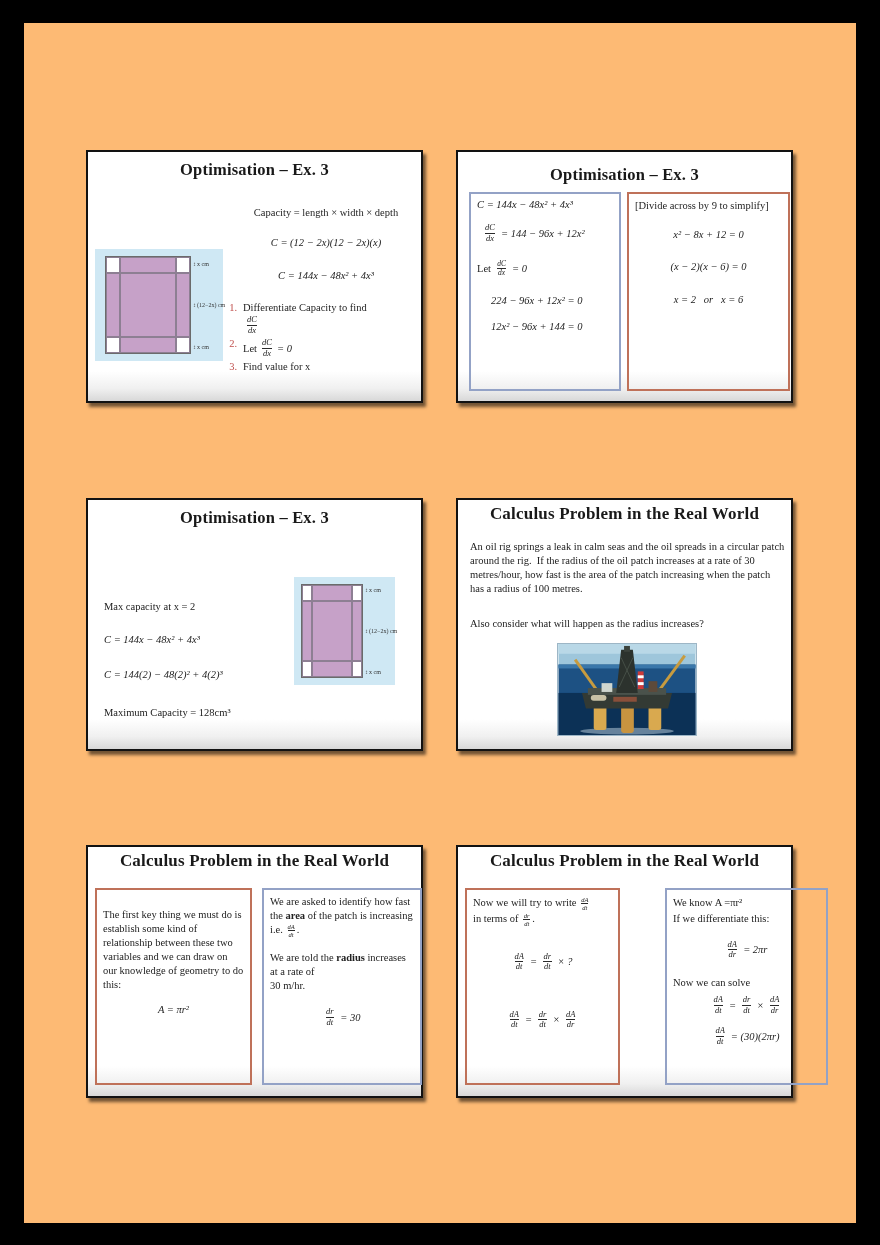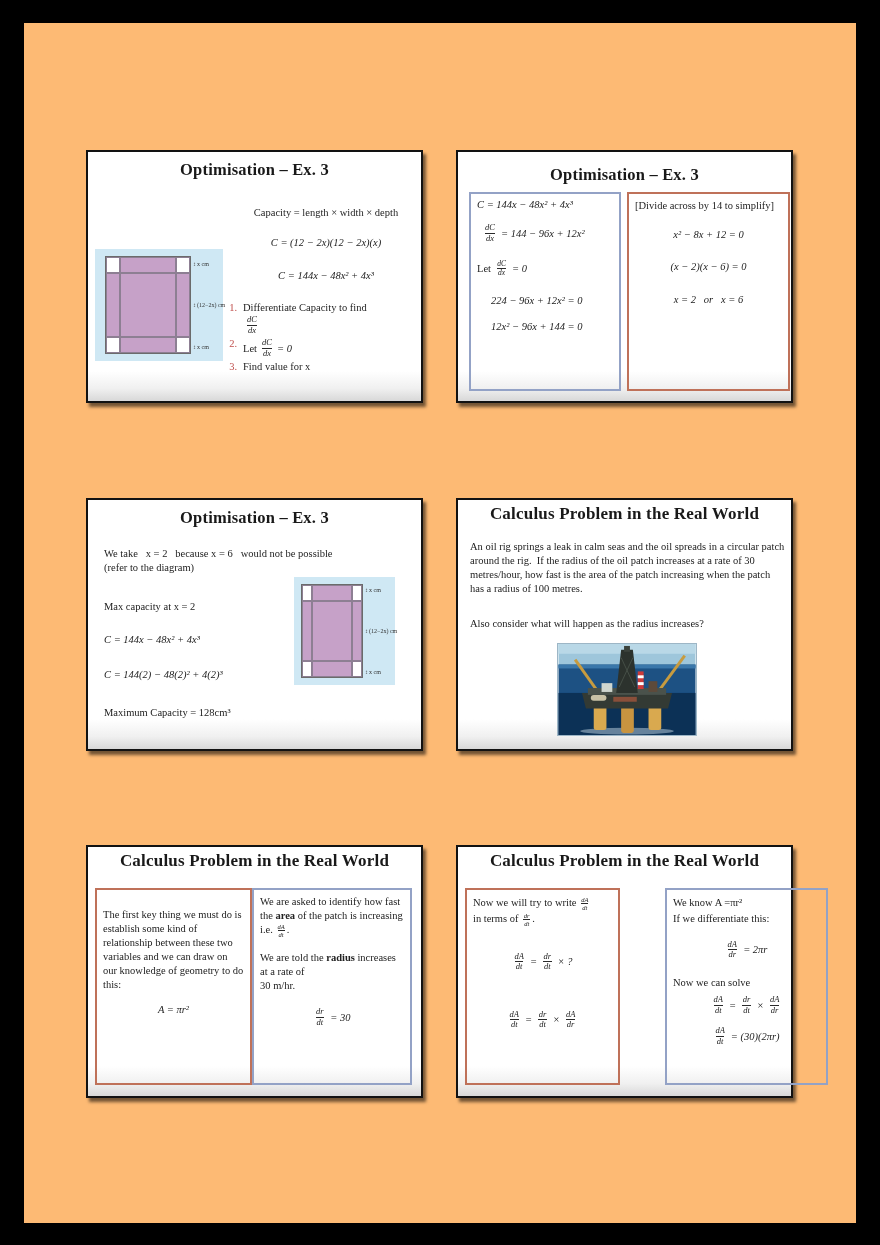--- a/index.html
+++ b/index.html
@@ -93,21 +93,21 @@
   .s3-eq2 { position: absolute; left: 16px; top: 169px; }
   .s3-p3 { position: absolute; left: 16px; top: 206px; font-size: 10.5px; }
 
   
   .s4-p1 { position: absolute; left: 12px; top: 40px; width: 316px; }
   .s4-p2 { position: absolute; left: 12px; top: 117px; width: 316px; }
   .rig { position: absolute; left: 99px; top: 143px; width: 140px; height: 93px; border: 1px solid #9db6c6; }
 
   
   #s5 .bl { left: 7px; top: 41px; width: 157px; height: 197px; }
-  #s5 .br { left: 164px; top: 41px; width: 160px; height: 197px; }
+  #s5 .br { left: 174px; top: 41px; width: 160px; height: 197px; }
   #s5 .para { line-height: 1.33; }
   #s5 .gap { height: 13px; }
   #s5 .eqc { margin-top: 14px; }
   .eqc { display: flex; align-items: center; justify-content: center; gap: 4px; font-style: italic; font-size: 10.5px; }
   .bold { font-weight: bold; }
 
   
   #s6 .bl { left: 7px; top: 41px; width: 155px; height: 197px; }
   #s6 .br { left: 167px; top: 41px; width: 163px; height: 197px; margin-left: 40px; }
   #s6 .para { line-height: 1.5; }
@@ -204,30 +204,29 @@
           <span class="fn">dC</span>
           <span class="fd">dx</span>
         </span>
         <span>= 0</span>
       </div>
       <div class="eq m3">224 − 96x + 12x² = 0</div>
       <div class="eq m4">12x² − 96x + 144 = 0</div>
     </div>
 
     <div class="box bred br">
-      <div class="note">[Divide across by 14 to simplify]</div>
+      <div class="note">[Divide across by 9 to simplify]</div>
       <div class="eq r1">x² − 8x + 12 = 0</div>
       <div class="eq r2">(x − 2)(x − 6) = 0</div>
       <div class="eq r3">x = 2 &nbsp; or &nbsp; x = 6</div>
     </div>
   </section>
 
   <section class="slide" id="s3">
     <h2 class="stitle">Optimisation – Ex. 3</h2>
-    <div class="s3-p1 para">We take &nbsp; x = 2 &nbsp; because x = 6 &nbsp; would not be possible (refer to the diagram)</div>
     <div class="s3-p2 para">Max capacity at x = 2</div>
     <div class="s3-eq1 eq">C = 144x − 48x² + 4x³</div>
     <div class="s3-eq2 eq">C = 144(2) − 48(2)² + 4(2)³</div>
     <div class="s3-p3 para">Maximum Capacity = 128cm³</div>
 
     <div class="dgm">
       <div class="dg-sq">
         <div class="cell wc"></div>
         <div class="cell pc"></div>
         <div class="cell wc"></div>

